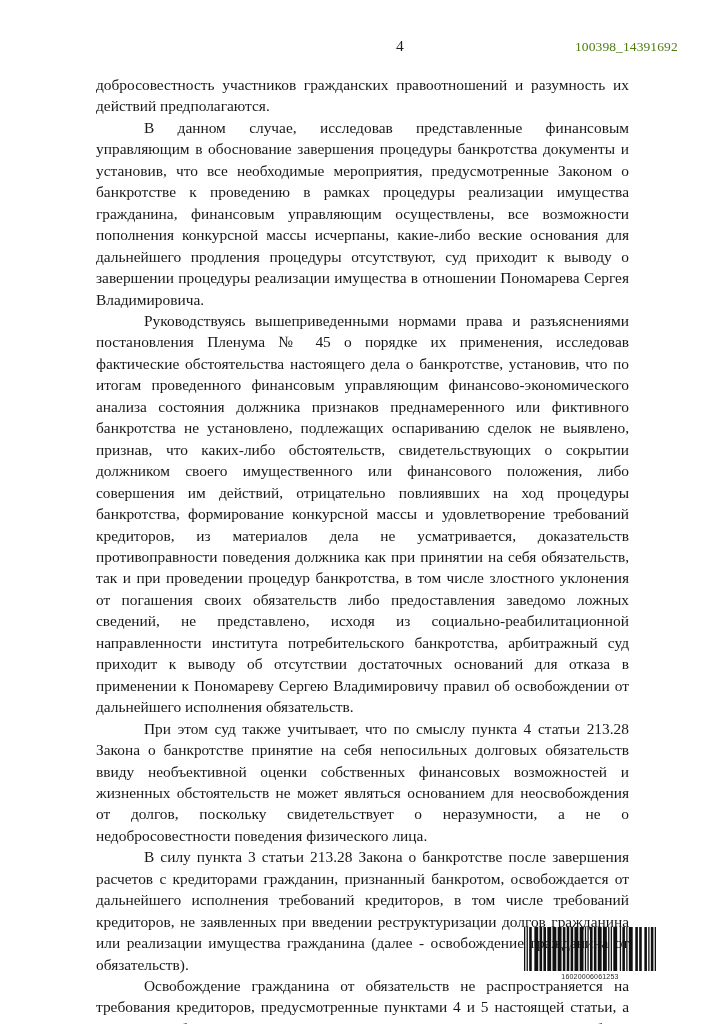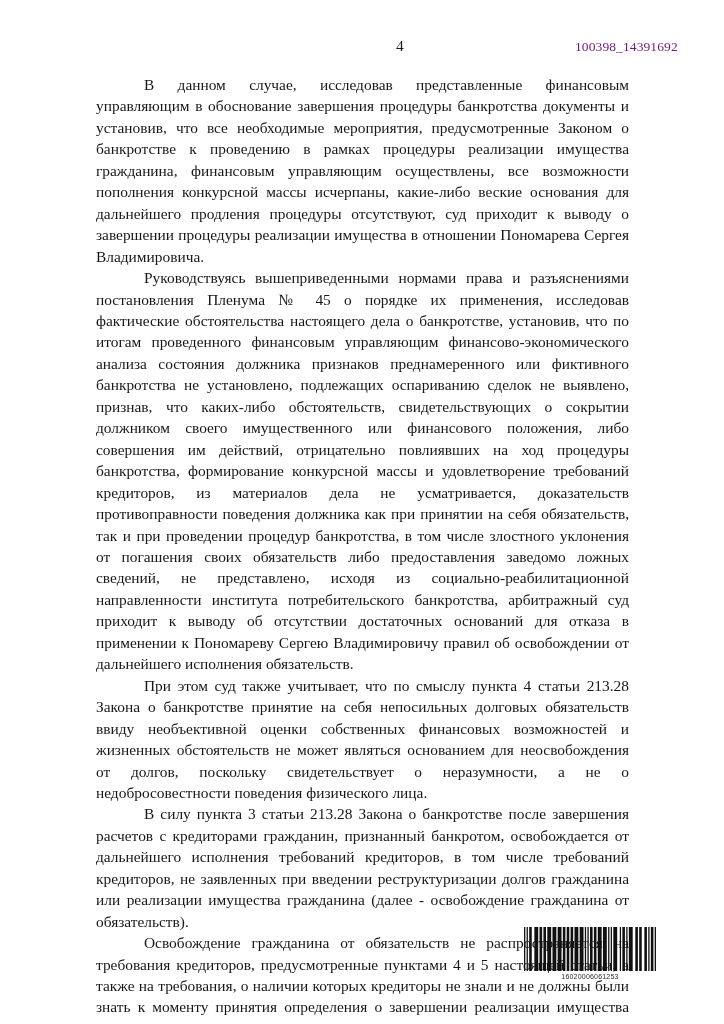--- a/index.html
+++ b/index.html
@@ -33,21 +33,21 @@
     line-height: 20px;
     color: #1b1b1b;
   }
   .doc-id {
     position: absolute;
     left: 575px;
     top: 1px;
     font-size: 13.5px;
     line-height: 20px;
     letter-spacing: 0.1px;
-    color: #701a75;
+    color: #4d7c0f;
     white-space: nowrap;
   }
 
   
   .body-text {
     position: absolute;
     left: 96px;
     top: 74px;
     width: 533px;
   }
@@ -95,20 +95,21 @@
 <body>
 
 <div class="page">
 
   <div class="header">
     <span class="page-number">4</span>
     <span class="doc-id">100398_14391692</span>
   </div>
 
   <div class="body-text">
+    <p class="para no-indent">добросовестность участников гражданских правоотношений и разумность их действий предполагаются.</p>
     <p class="para">В данном случае, исследовав представленные финансовым управляющим в обоснование завершения процедуры банкротства документы и установив, что все необходимые мероприятия, предусмотренные Законом о банкротстве к проведению в рамках процедуры реализации имущества гражданина, финансовым управляющим осуществлены, все возможности пополнения конкурсной массы исчерпаны, какие-либо веские основания для дальнейшего продления процедуры отсутствуют, суд приходит к выводу о завершении процедуры реализации имущества в отношении Пономарева Сергея Владимировича.</p>
     <p class="para">Руководствуясь вышеприведенными нормами права и разъяснениями постановления Пленума № 45 о порядке их применения, исследовав фактические обстоятельства настоящего дела о банкротстве, установив, что по итогам проведенного финансовым управляющим финансово-экономического анализа состояния должника признаков преднамеренного или фиктивного банкротства не установлено, подлежащих оспариванию сделок не выявлено, признав, что каких-либо обстоятельств, свидетельствующих о сокрытии должником своего имущественного или финансового положения, либо совершения им действий, отрицательно повлиявших на ход процедуры банкротства, формирование конкурсной массы и удовлетворение требований кредиторов, из материалов дела не усматривается, доказательств противоправности поведения должника как при принятии на себя обязательств, так и при проведении процедур банкротства, в том числе злостного уклонения от погашения своих обязательств либо предоставления заведомо ложных сведений, не представлено, исходя из социально-реабилитационной направленности института потребительского банкротства, арбитражный суд приходит к выводу об отсутствии достаточных оснований для отказа в применении к Пономареву Сергею Владимировичу правил об освобождении от дальнейшего исполнения обязательств.</p>
     <p class="para">При этом суд также учитывает, что по смыслу пункта 4 статьи 213.28 Закона о банкротстве принятие на себя непосильных долговых обязательств ввиду необъективной оценки собственных финансовых возможностей и жизненных обстоятельств не может являться основанием для неосвобождения от долгов, поскольку свидетельствует о неразумности, а не о недобросовестности поведения физического лица.</p>
     <p class="para">В силу пункта 3 статьи 213.28 Закона о банкротстве после завершения расчетов с кредиторами гражданин, признанный банкротом, освобождается от дальнейшего исполнения требований кредиторов, в том числе требований кредиторов, не заявленных при введении реструктуризации долгов гражданина или реализации имущества гражданина (далее - освобождение гражданина от обязательств).</p>
     <p class="para">Освобождение гражданина от обязательств не распространяется на требования кредиторов, предусмотренные пунктами 4 и 5 настоящей статьи, а также на требования, о наличии которых кредиторы не знали и не должны были знать к моменту принятия определения о завершении реализации имущества гражданина.</p>
 
   </div>
 
   <div class="barcode-block">
     <svg class="barcode-bars" id="barcode-svg" viewBox="0 0 132 44" preserveAspectRatio="none">

